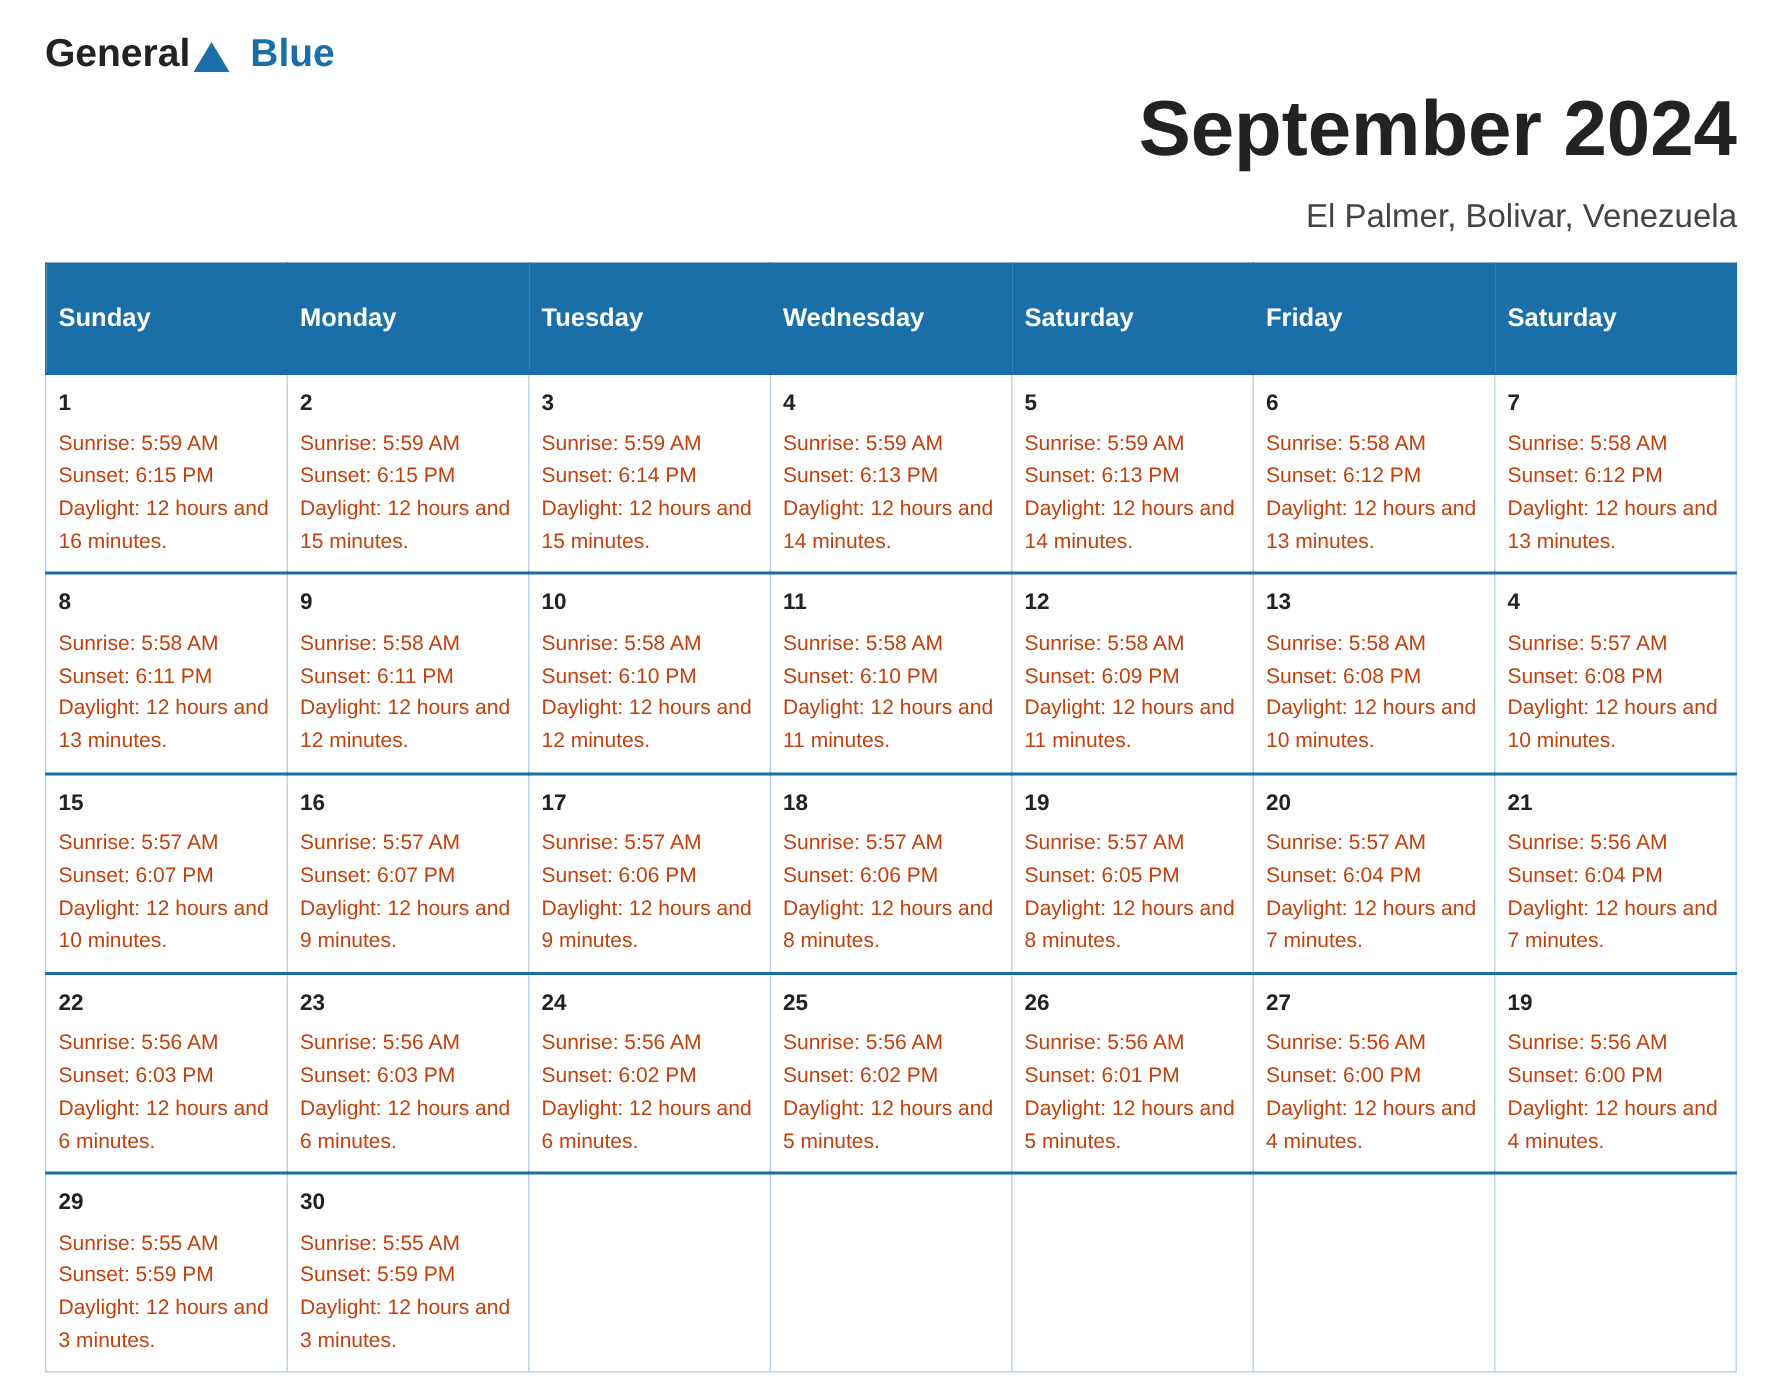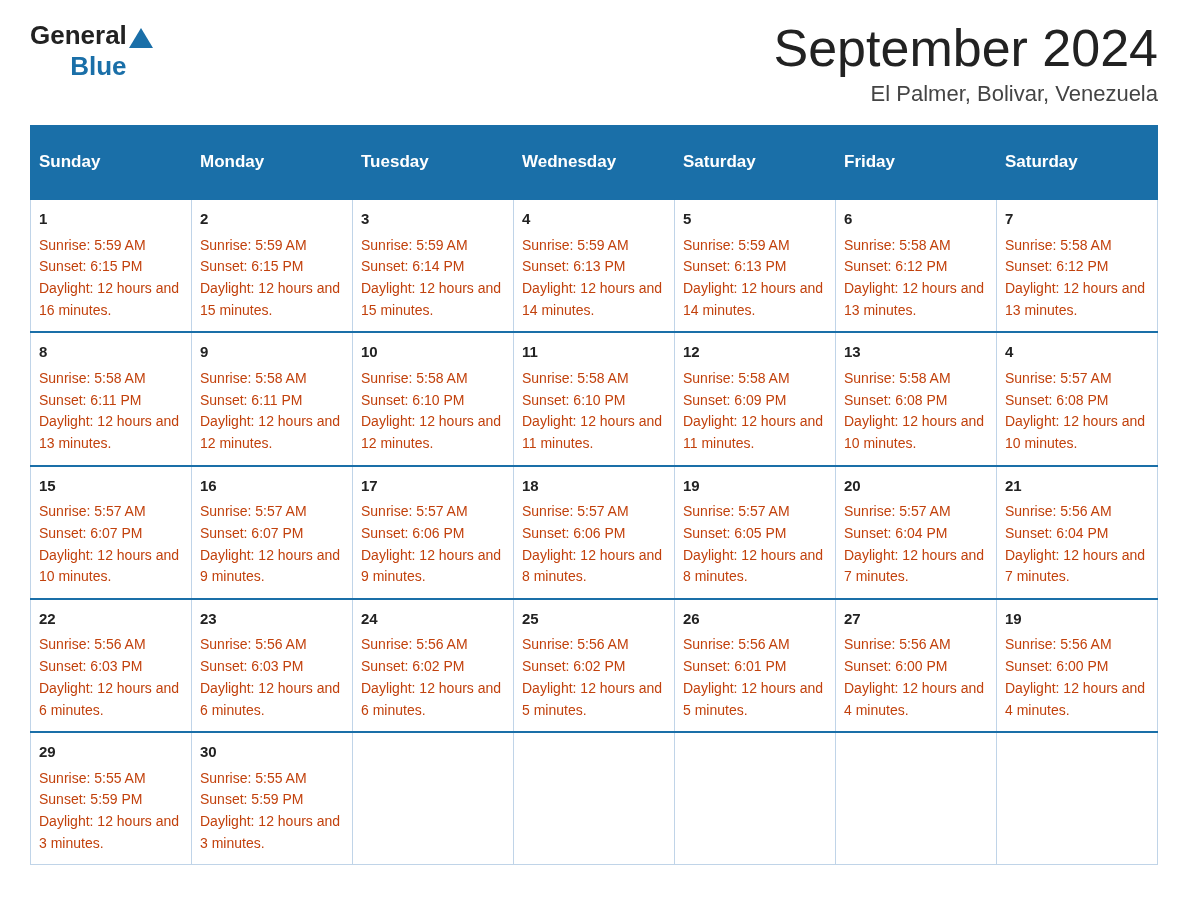--- a/index.html
+++ b/index.html
@@ -12,21 +12,21 @@
       padding: 20px 30px;
     }
     .header {
       display: flex;
       justify-content: space-between;
       align-items: flex-start;
       margin-bottom: 18px;
     }
     .logo {
       display: flex;
-      flex-direction: column;
+      flex-direction: row;
       align-items: center;
     }
     .logo-text {
       display: flex;
       align-items: center;
       font-size: 26px;
       font-weight: bold;
       color: #222;
     }
     .logo-general { color: #222; }
@@ -44,28 +44,29 @@
       color: #1a6fa8;
       font-size: 26px;
       font-weight: bold;
       margin-left: 12px;
     }
     .title-section {
       text-align: right;
     }
     .month-title {
       font-size: 52px;
-      font-weight: normal;
+      font-weight: bold;
       color: #222;
       line-height: 1.1;
+      margin-top: 38px;
     }
     .location {
       font-size: 22px;
       color: #444;
-      margin-top: 4px;
+      margin-top: 16px;
     }
     .calendar {
       width: 100%;
       border-collapse: collapse;
       border: 1px solid #1a6fa8;
     }
     .calendar th {
       background: #1a6fa8;
       color: #fff;
       font-size: 17px;

